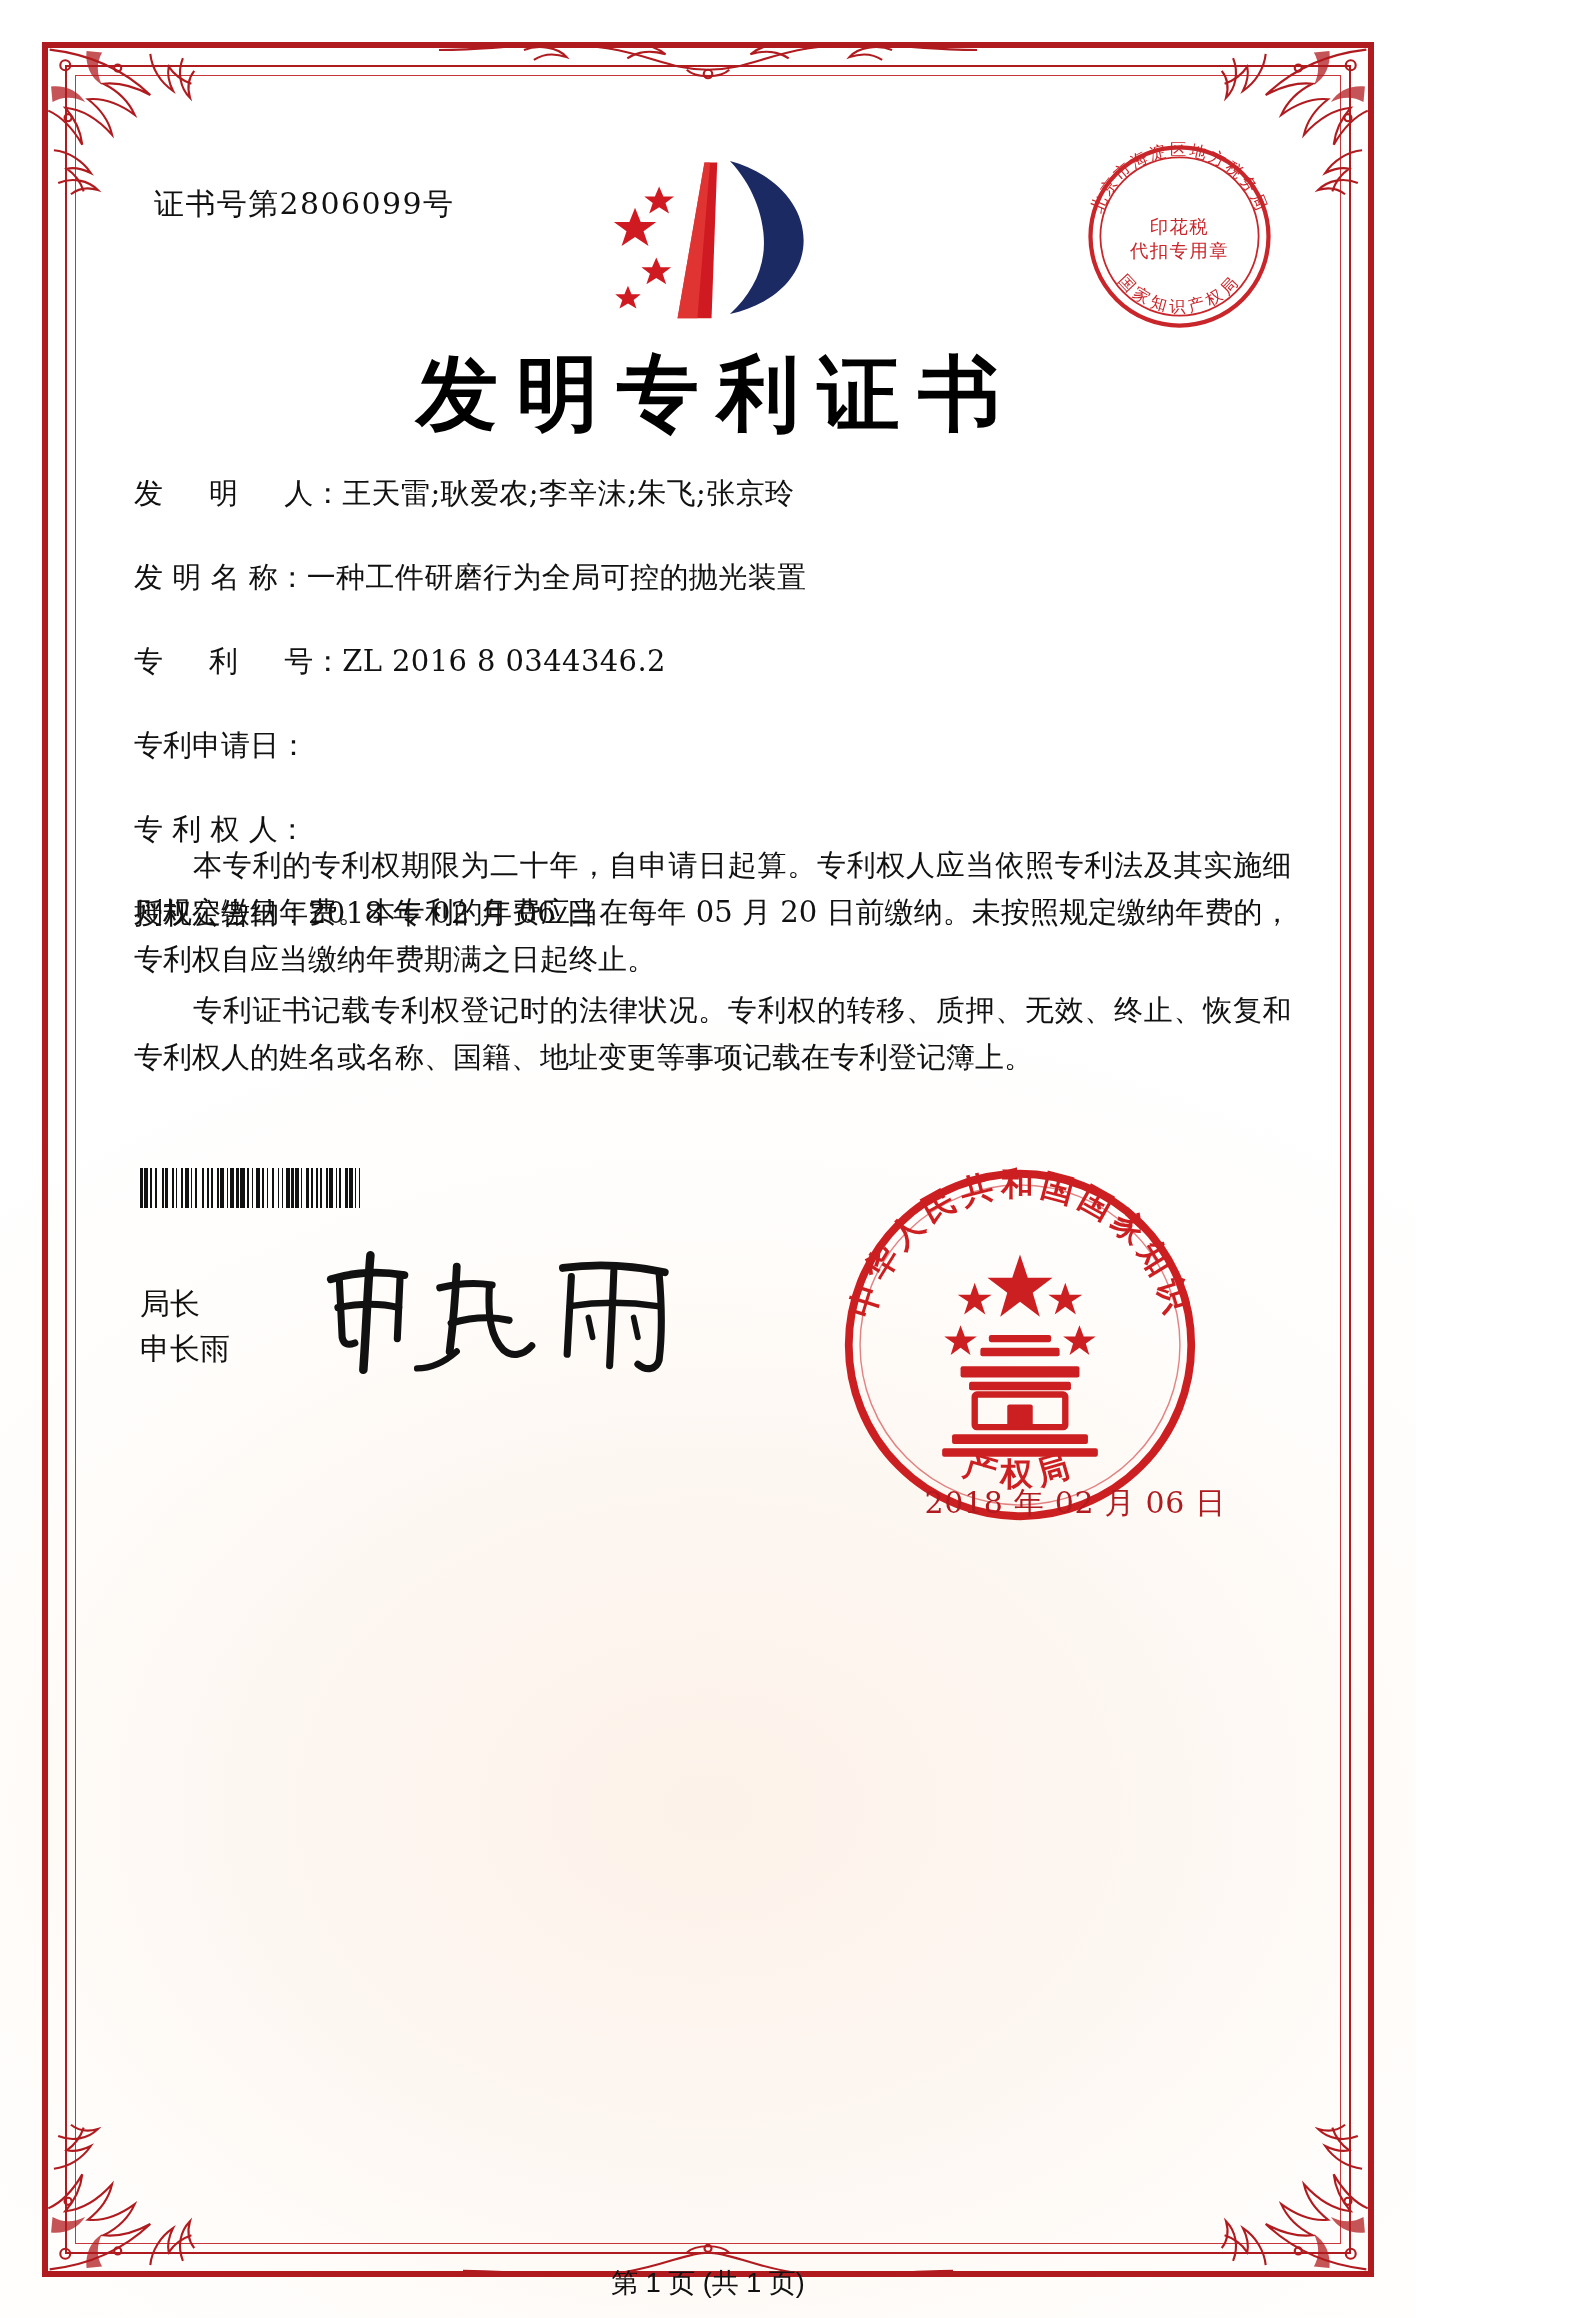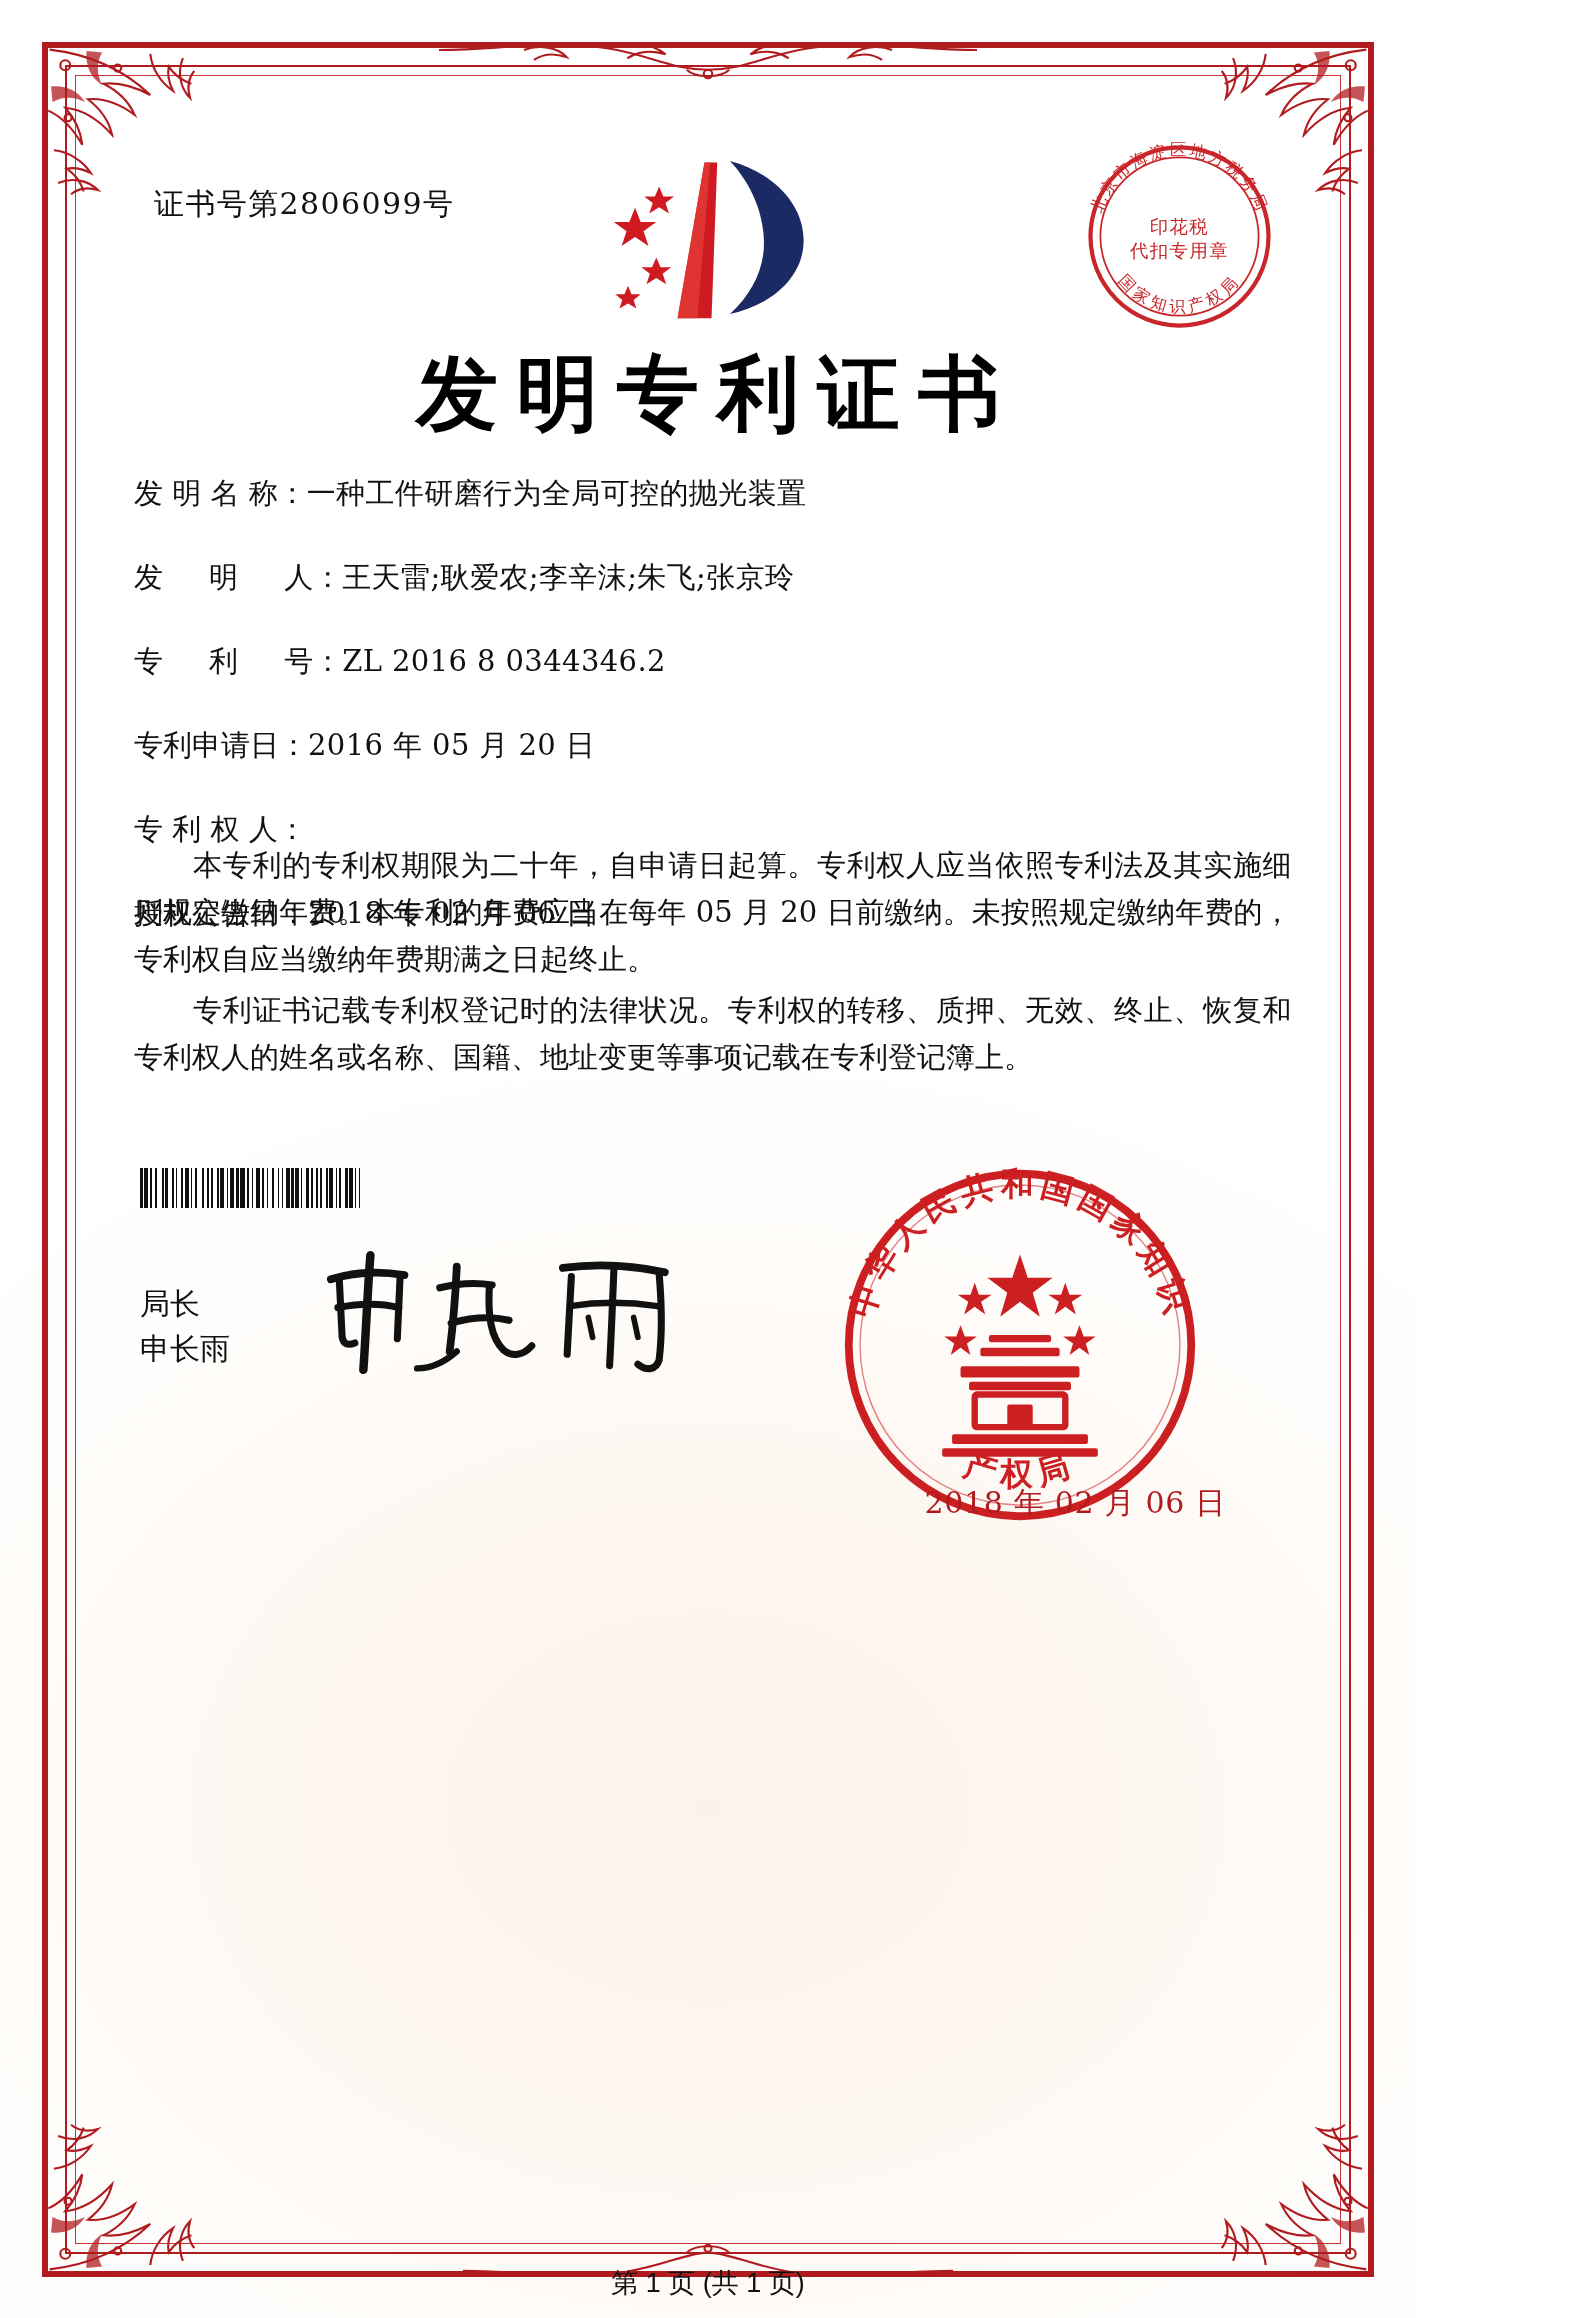--- a/index.html
+++ b/index.html
@@ -375,34 +375,33 @@
         </text>
         <text x="155" y="150" text-anchor="middle" font-family="'DejaVu Serif', serif" font-size="26" fill="#c8262a" letter-spacing="2">印花税</text>
         <text x="155" y="184" text-anchor="middle" font-family="'DejaVu Serif', serif" font-size="26" fill="#c8262a" letter-spacing="2">代扣专用章</text>
       </svg>
     </div>
 
     <div class="title">发明专利证书</div>
 
     <div class="fields">
       <div class="field">
+        <span class="label">发     明     人：</span>
+        <span class="value">王天雷;耿爱农;李辛沫;朱飞;张京玲</span>
+      </div>
+      <div class="field">
         <span class="label">发 明 名 称：</span>
         <span class="value">一种工件研磨行为全局可控的抛光装置</span>
-      </div>
-      <div class="field">
-        <span class="label">发     明     人：</span>
-        <span class="value">王天雷;耿爱农;李辛沫;朱飞;张京玲</span>
       </div>
       <div class="field">
         <span class="label">专     利     号：</span>
         <span class="value">ZL 2016 8 0344346.2</span>
       </div>
       <div class="field">
         <span class="label">专利申请日：</span>
-        <span class="value">2016 年 05 月 20 日</span>
       </div>
       <div class="field">
         <span class="label">专 利 权 人：</span>
       </div>
       <div class="field">
         <span class="label">授权公告日：</span>
         <span class="value">2018 年 02 月 06 日</span>
       </div>
     </div>
 

